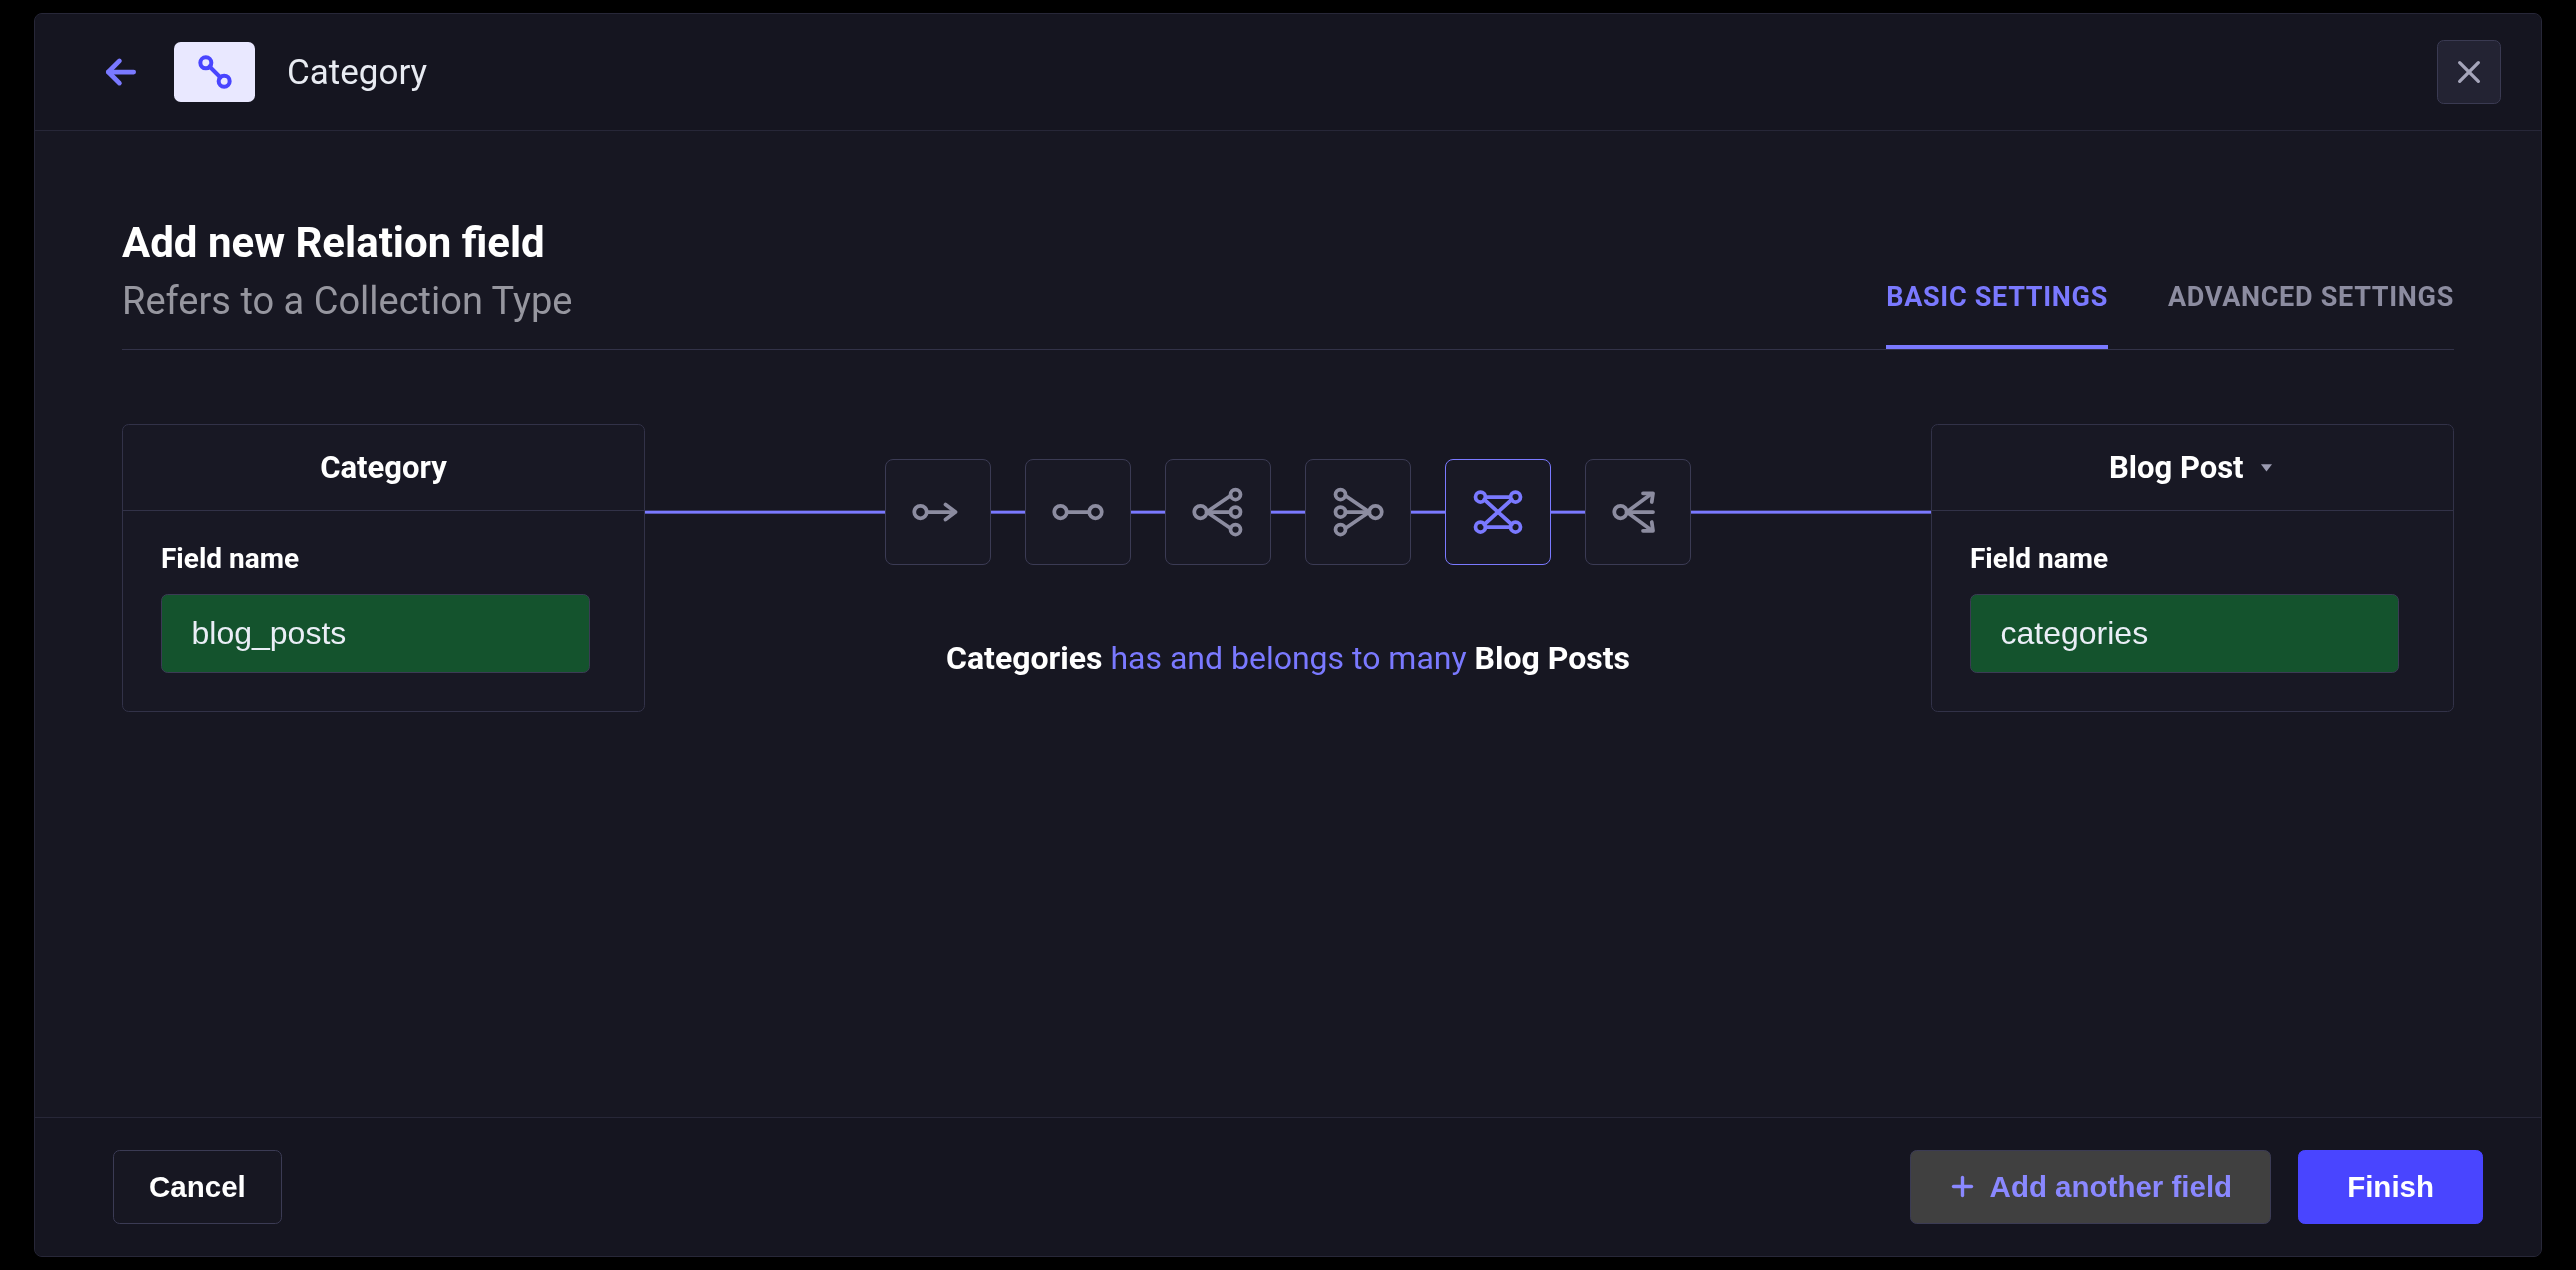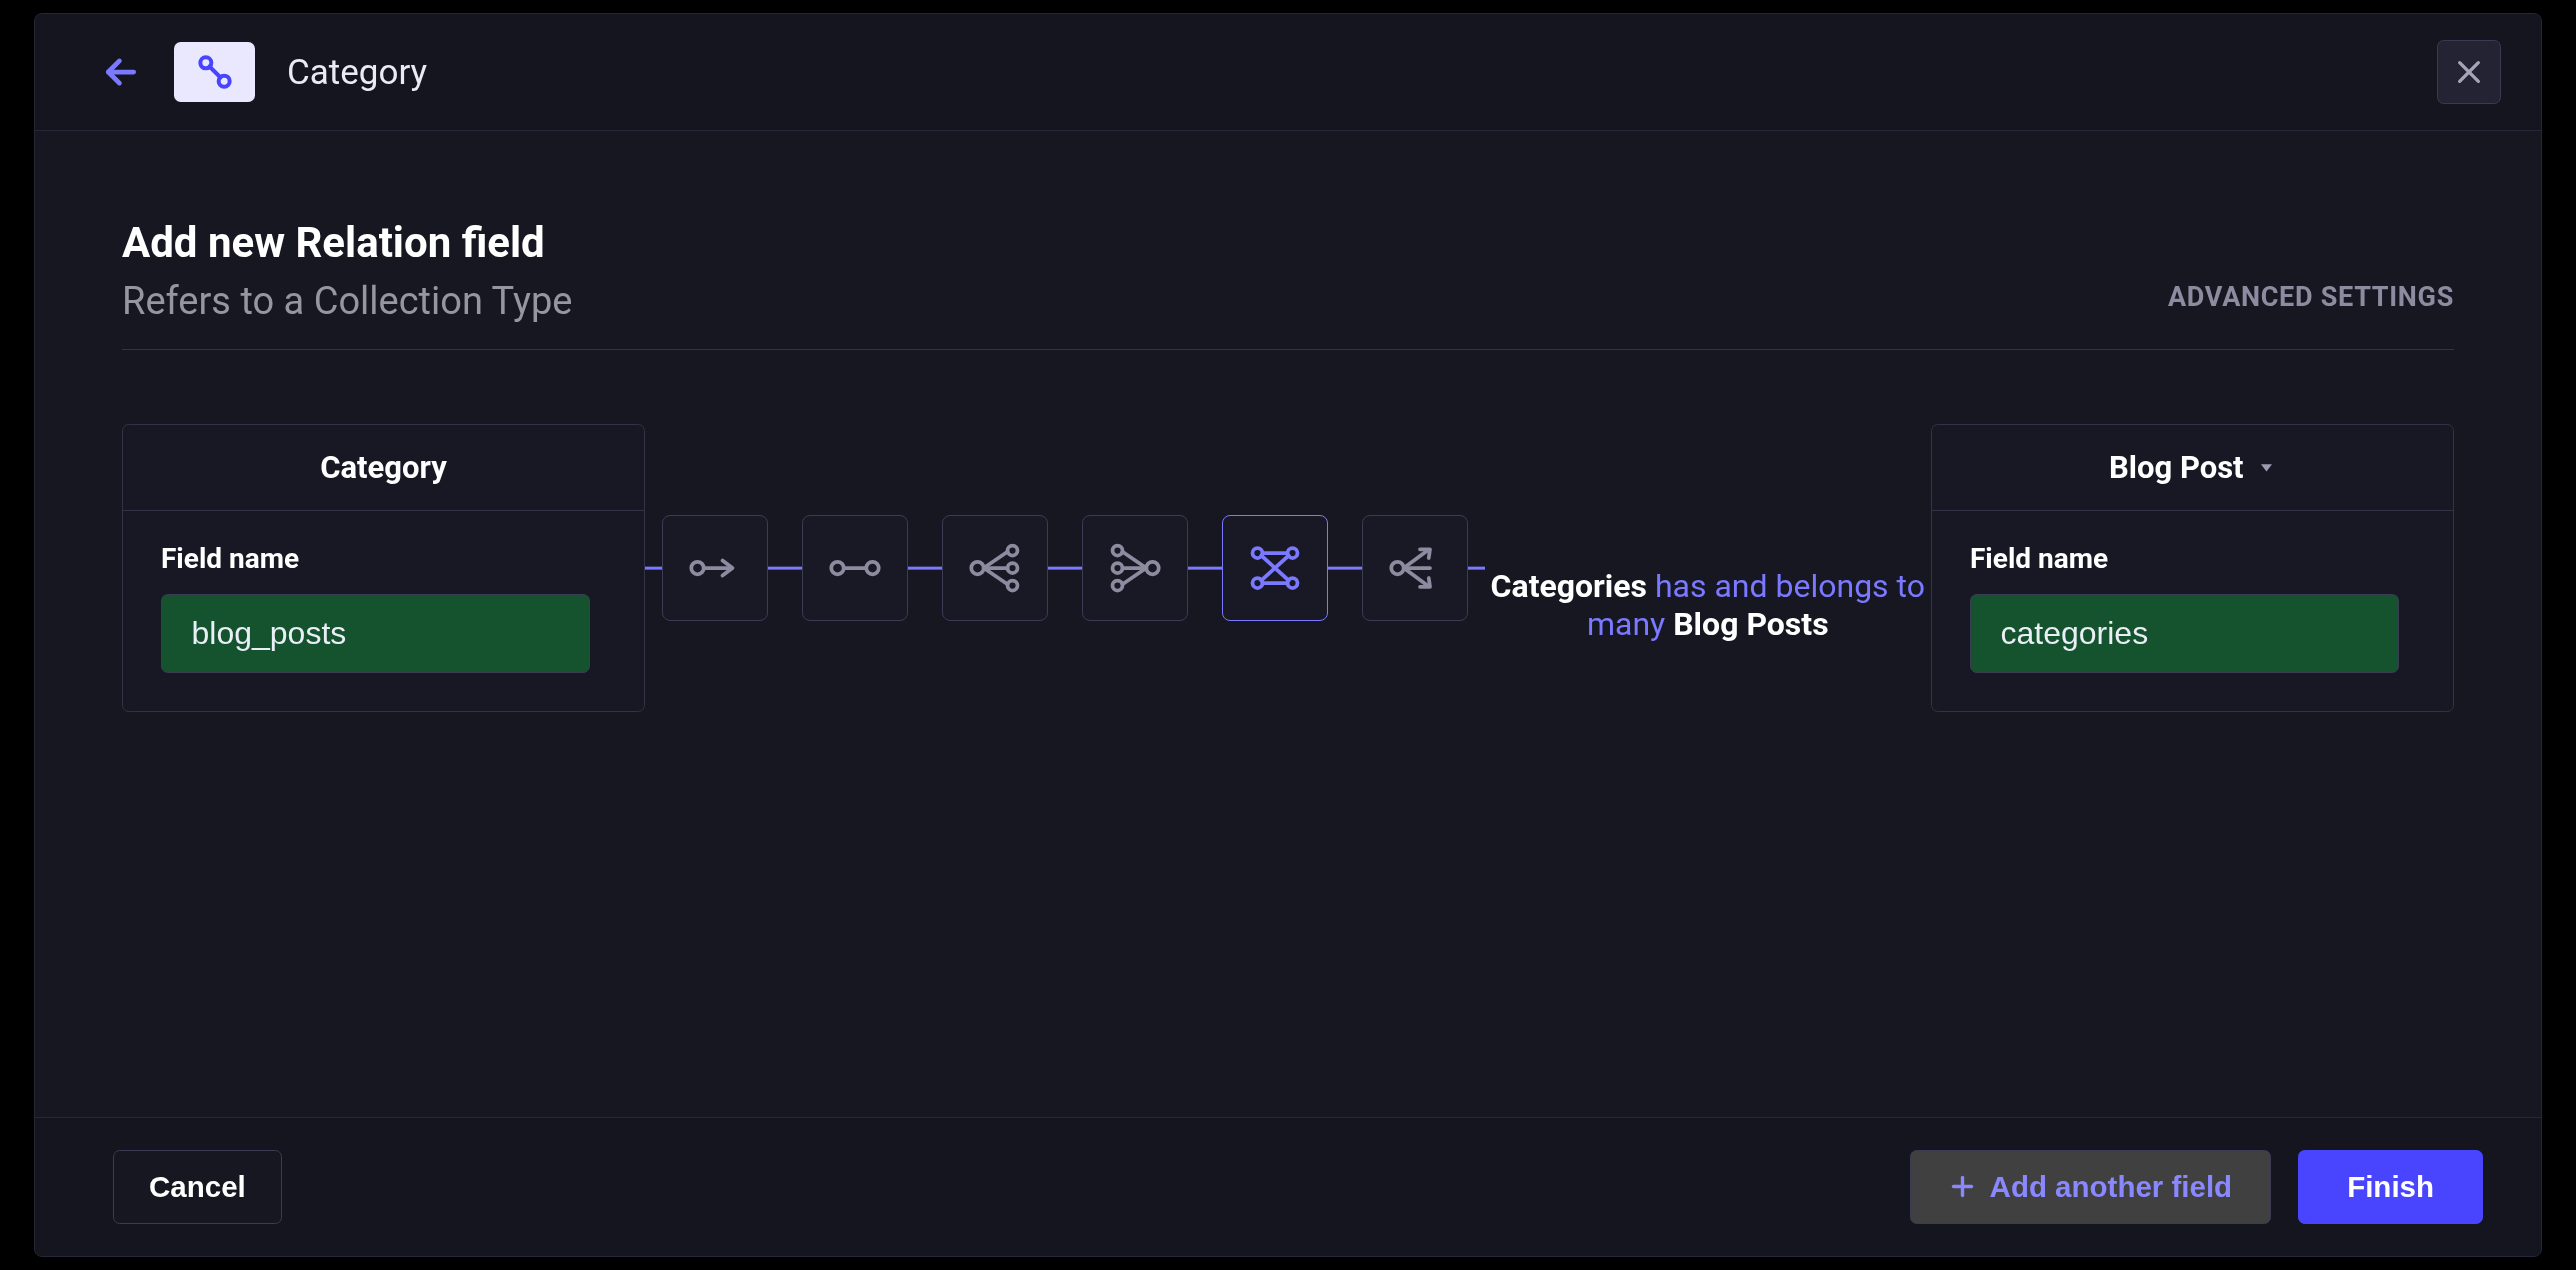--- a/index.html
+++ b/index.html
@@ -153,22 +153,21 @@
     background: #14532d;
     border: 0.7px solid #3b3b54;
     border-radius: 6.7px;
     outline: none;
   }
 
   
   .center {
     flex: 1;
     display: flex;
-    flex-direction: row;
-    align-items: center;
+    flex-direction: column;
     justify-content: center;
     position: relative;
     padding: 0 0;
   }
   .line-wrap {
     position: relative;
     width: 100%;
     display: flex;
     align-items: center;
     justify-content: center;
@@ -279,20 +278,21 @@
   </div>
 
   <div class="modal-body">
 
     <div class="top-row">
       <div class="title-block">
         <div class="main-title">Add new Relation field</div>
         <div class="subtitle">Refers to a Collection Type</div>
       </div>
       <div class="tabs">
+        <div class="tab active">BASIC SETTINGS</div>
         <div class="tab">ADVANCED SETTINGS</div>
       </div>
     </div>
 
     <div class="relation-row">
 
       <div class="side-card">
         <div class="card-head">
           <span class="card-head-label">Category</span>
         </div>

